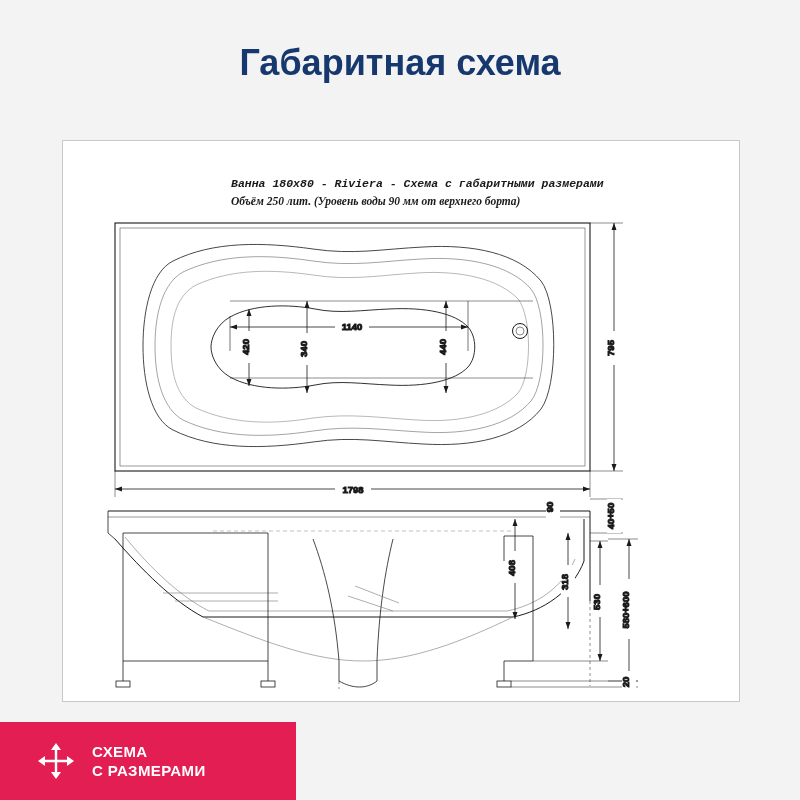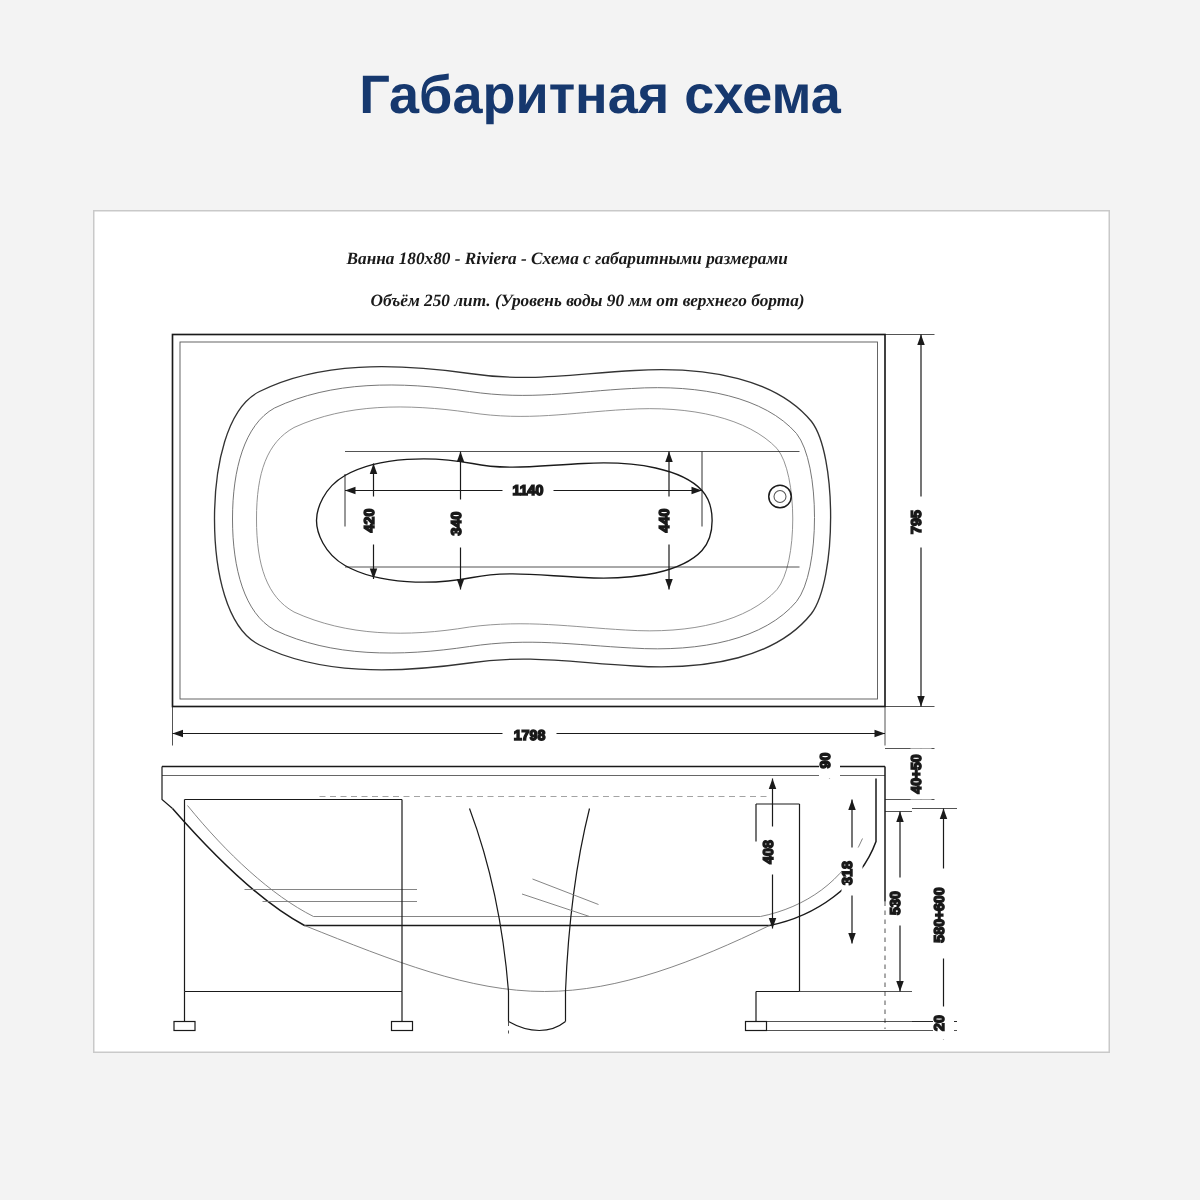--- a/index.html
+++ b/index.html
@@ -43,22 +43,22 @@
   }
   .cap-line {
     position: absolute;
     font-family: "Liberation Serif", serif;
     font-style: italic;
     font-weight: bold;
     font-size: 11.5px;
     color: #1a1a1a;
     white-space: nowrap;
   }
-  .cap1 { left: 168px; top: 26px; }
-  .cap2 { left: 184px; top: 54px; }
+  .cap1 { left: 168px; top: 36px; font-family: Liberation Mono, monospace; }
+  .cap2 { left: 168px; top: 54px; }
 
   svg.draw {
     position: absolute;
     left: 0;
     top: 0;
     width: 676px;
     height: 560px;
   }
   svg.draw text {
     font-family: "Liberation Sans", sans-serif;
@@ -273,14 +273,32 @@
         <polygon points="566,552 563.5,546 568.5,546" fill="#1a1a1a" stroke="none"></polygon>
         <rect x="559" y="530" width="14" height="22" fill="#ffffff" stroke="none"></rect>
         <text class="vert" x="566" y="541" text-anchor="middle" transform="rotate(-90 566 541)">20</text>
 
         <line x1="527" y1="460" x2="527" y2="545" stroke="#1a1a1a" stroke-width="0.5" stroke-dasharray="3 3"></line>
         <line x1="276" y1="540" x2="276" y2="548" stroke="#1a1a1a" stroke-width="0.5" stroke-dasharray="3 3"></line>
       </g>
     </svg>
   </div>
 
+  <div class="banner">
+    <svg class="arrows" viewBox="0 0 44 44">
+      <g stroke="#ffffff" stroke-width="2.4" fill="none" stroke-linecap="round">
+        <line x1="22" y1="8" x2="22" y2="36"></line>
+        <line x1="8" y1="22" x2="36" y2="22"></line>
+      </g>
+      <g fill="#ffffff" stroke="none">
+        <polygon points="22,4 17,11 27,11"></polygon>
+        <polygon points="22,40 17,33 27,33"></polygon>
+        <polygon points="4,22 11,17 11,27"></polygon>
+        <polygon points="40,22 33,17 33,27"></polygon>
+      </g>
+    </svg>
+    <div class="btxt">
+      <div>СХЕМА</div>
+      <div>С РАЗМЕРАМИ</div>
+    </div>
+  </div>
 
 </div>
 
 </body></html>

